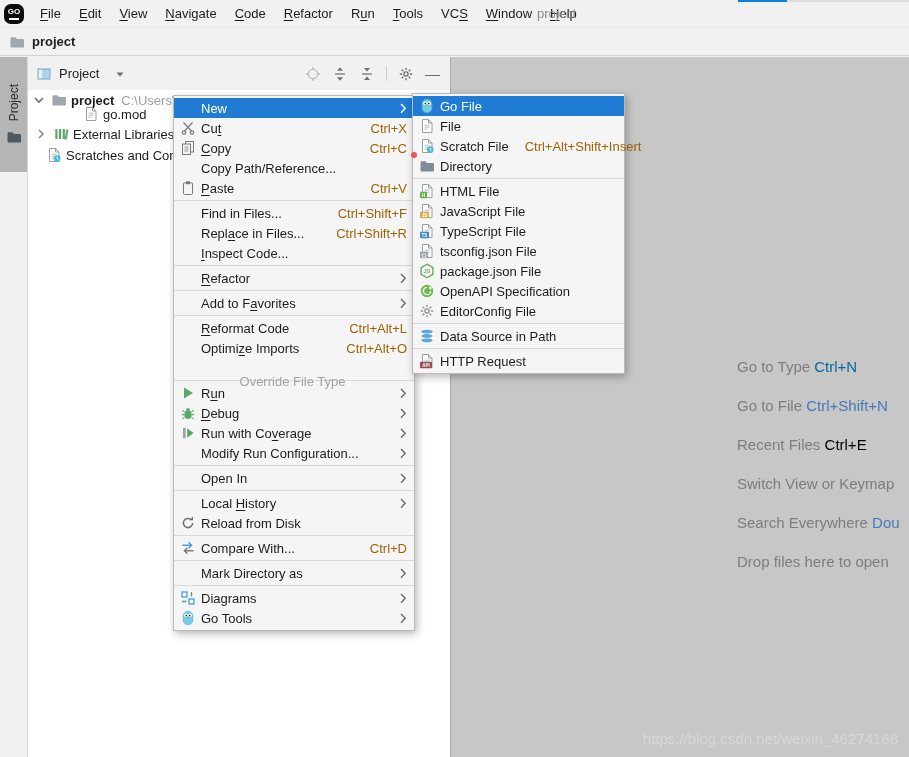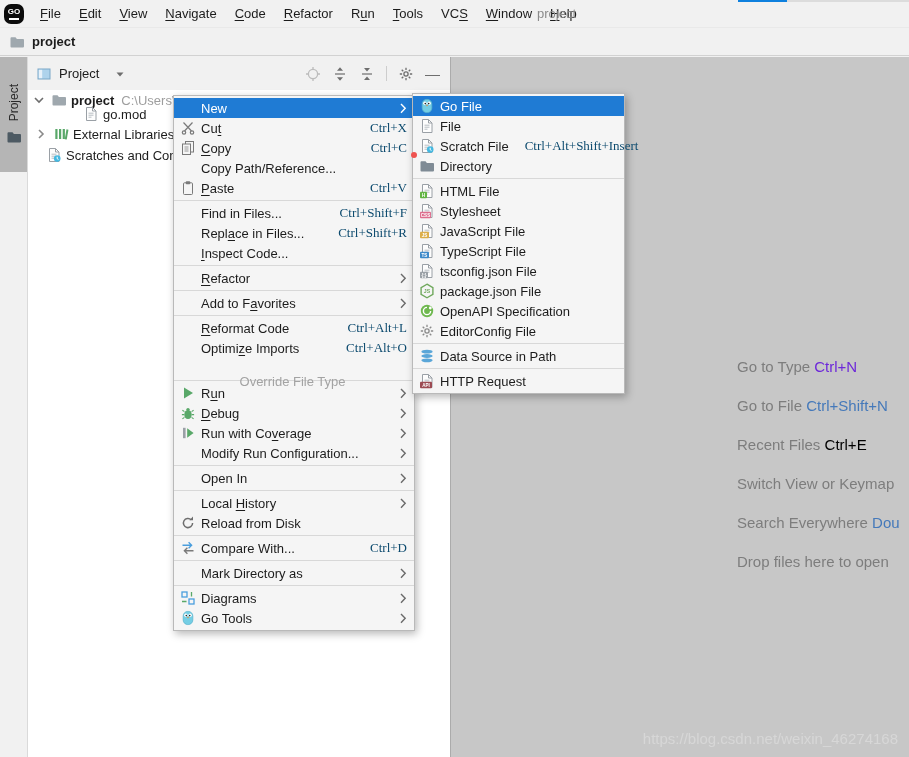--- a/index.html
+++ b/index.html
@@ -55,21 +55,21 @@
 
   
   .popup { position:absolute; background:#f5f5f5; border:1px solid #b9b9b9;
            box-shadow:2px 3px 8px rgba(0,0,0,.28); padding:2px 0; }
   #context-menu { left:173px; top:95px; width:242px; z-index:10; }
   #new-submenu  { left:412px; top:93px; width:213px; z-index:11; }
   .menu-row { height:20px; display:flex; align-items:center; padding:0 7px 0 4px; cursor:default; }
   .mi-icon { width:20px; height:16px; flex:none; margin-right:3px; display:flex;
              align-items:center; justify-content:center; }
   .mi-label { white-space:nowrap; }
-  .mi-short { margin-left:auto; padding-left:16px; color:#0c4a6e; white-space:nowrap;font-family:Liberation Serif, serif; }
+  .mi-short { margin-left:auto; padding-left:16px; color:#a16207; white-space:nowrap; }
   .mi-arrow { margin-left:auto; padding-left:8px; color:#6a6a6a; display:flex; align-items:center; }
   .menu-sep { height:1px; background:#d8d8d8; margin:2px 0; }
   .menu-row.selected { background:var(--sel,#1f7bd4); color:#fff; }
   .menu-row.selected .mi-short, .menu-row.selected .mi-arrow { color:#fff; }
   .menu-row.disabled { color:#a3a3a3;flex-direction:column; }
 
   .red-dot { position:absolute; left:411px; top:152px; width:6px; height:6px;
              border-radius:50%; background:#ef5350; z-index:12; }
   .top-blue { position:absolute; left:738px; top:0; width:49px; height:2px; background:#0e80de; z-index:5; }
   .top-gray { position:absolute; left:787px; top:0; width:122px; height:2px; background:#dcdcdc; z-index:5; }
@@ -242,21 +242,21 @@
             <circle cx="11.2" cy="11.6" r="3.3" fill="#45b8e0"></circle>
             <path d="M11.2 9.8v1.9l1.3.9" stroke="#fff" fill="none"></path>
           </svg>
         </span>
       <span>Scratches and Con</span>
     </div>
   </div>
 
   <div class="editor" id="editor">
     <div class="wm">https://blog.csdn.net/weixin_46274168</div>
-  <div class="hint" style="top: 301px;"><span>Go to Type </span><span class="hs" style="color: #6d28d9;">Ctrl+N</span></div>
+  <div class="hint" style="top: 301px;"><span>Go to Type </span><span class="hs" style="color: #0369a1;">Ctrl+N</span></div>
       <div class="hint" style="top: 340px;"><span>Go to File </span><span class="hs" style="color: rgb(69, 121, 186);">Ctrl+Shift+N</span></div>
       <div class="hint" style="top: 379px;"><span>Recent Files </span><span class="hs" style="color: #000000;">Ctrl+E</span></div>
       <div class="hint" style="top: 418px;"><span>Switch View or Keymap</span></div>
       <div class="hint" style="top: 457px;"><span>Search Everywhere </span><span class="hs" style="color: rgb(69, 121, 186);">Dou</span></div>
       <div class="hint" style="top: 496px;"><span>Drop files here to open</span></div>
     </div>
 </div>
 
 <div class="popup" id="context-menu">
     <div class="menu-row selected">
@@ -556,32 +556,20 @@
         </svg>
       </span>
       <span class="mi-label"><span>HTML File</span></span>
     </div>
     <div class="menu-row">
       <span class="mi-icon">
         <svg width="16" height="16" viewBox="0 0 16 16">
           <path d="M3.5 1.5h6L13 5v9.5H3.5z" fill="#fdfdfd" stroke="#9aa0a6"></path>
   <path d="M9.5 1.5V5H13" fill="none" stroke="#9aa0a6"></path>
   <path d="M5.5 7.2h5M5.5 9.2h5M5.5 11.2h3" stroke="#b7bdc3"></path>
-          <rect x="1" y="8.8" width="11" height="6.4" rx="1" fill="#de6e8e"></rect>
-          <text x="6.5" y="13.8" font-size="4.6" font-weight="bold" fill="#fff" text-anchor="middle" font-family="sans-serif">CSS</text>
-        </svg>
-      </span>
-      <span class="mi-label"><span>Stylesheet</span></span>
-    </div>
-    <div class="menu-row">
-      <span class="mi-icon">
-        <svg width="16" height="16" viewBox="0 0 16 16">
-          <path d="M3.5 1.5h6L13 5v9.5H3.5z" fill="#fdfdfd" stroke="#9aa0a6"></path>
-  <path d="M9.5 1.5V5H13" fill="none" stroke="#9aa0a6"></path>
-  <path d="M5.5 7.2h5M5.5 9.2h5M5.5 11.2h3" stroke="#b7bdc3"></path>
           <rect x="1" y="8.8" width="9" height="6.4" rx="1" fill="#dcae4a"></rect>
           <text x="5.5" y="13.8" font-size="4.6" font-weight="bold" fill="#fff" text-anchor="middle" font-family="sans-serif">JS</text>
         </svg>
       </span>
       <span class="mi-label"><span>JavaScript File</span></span>
     </div>
     <div class="menu-row">
       <span class="mi-icon">
         <svg width="16" height="16" viewBox="0 0 16 16">
           <path d="M3.5 1.5h6L13 5v9.5H3.5z" fill="#fdfdfd" stroke="#9aa0a6"></path>

